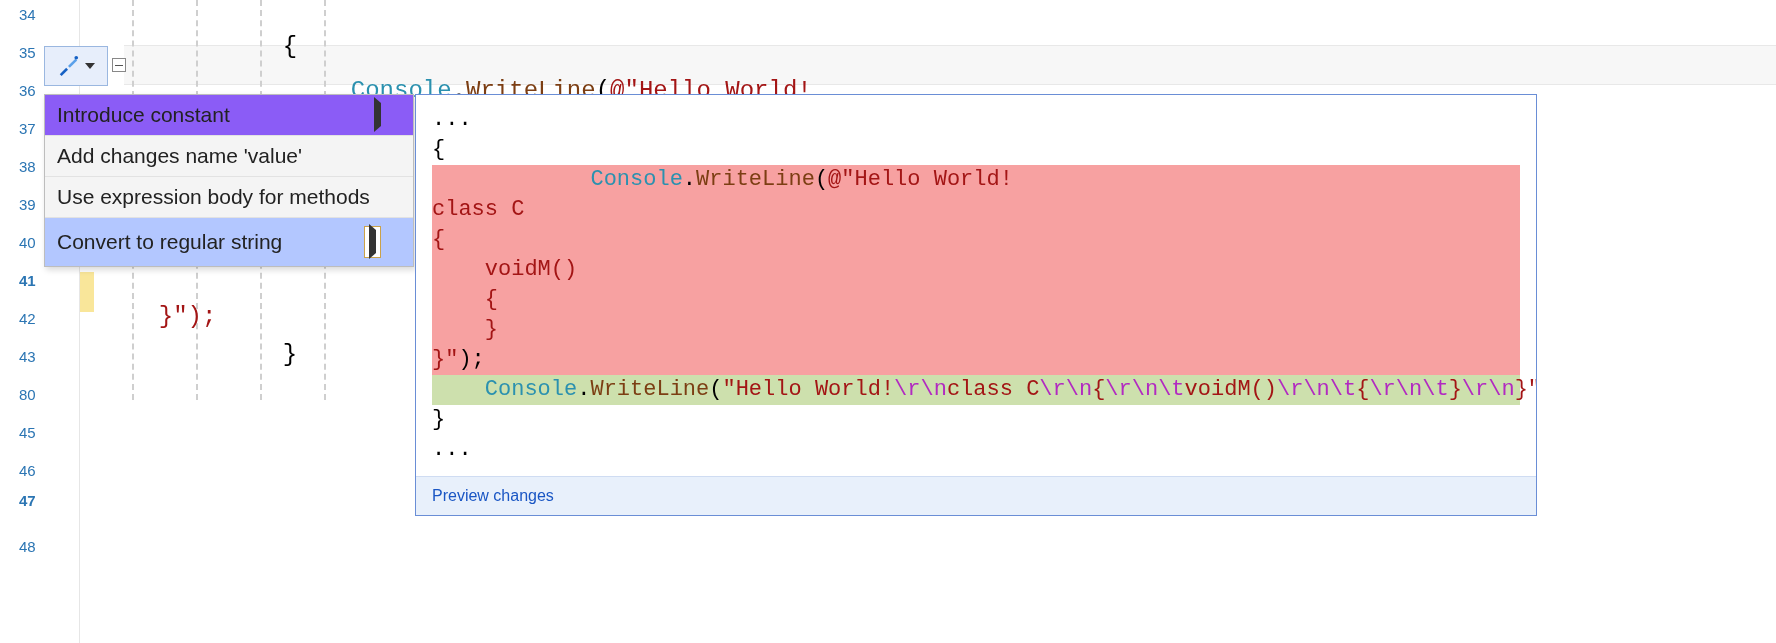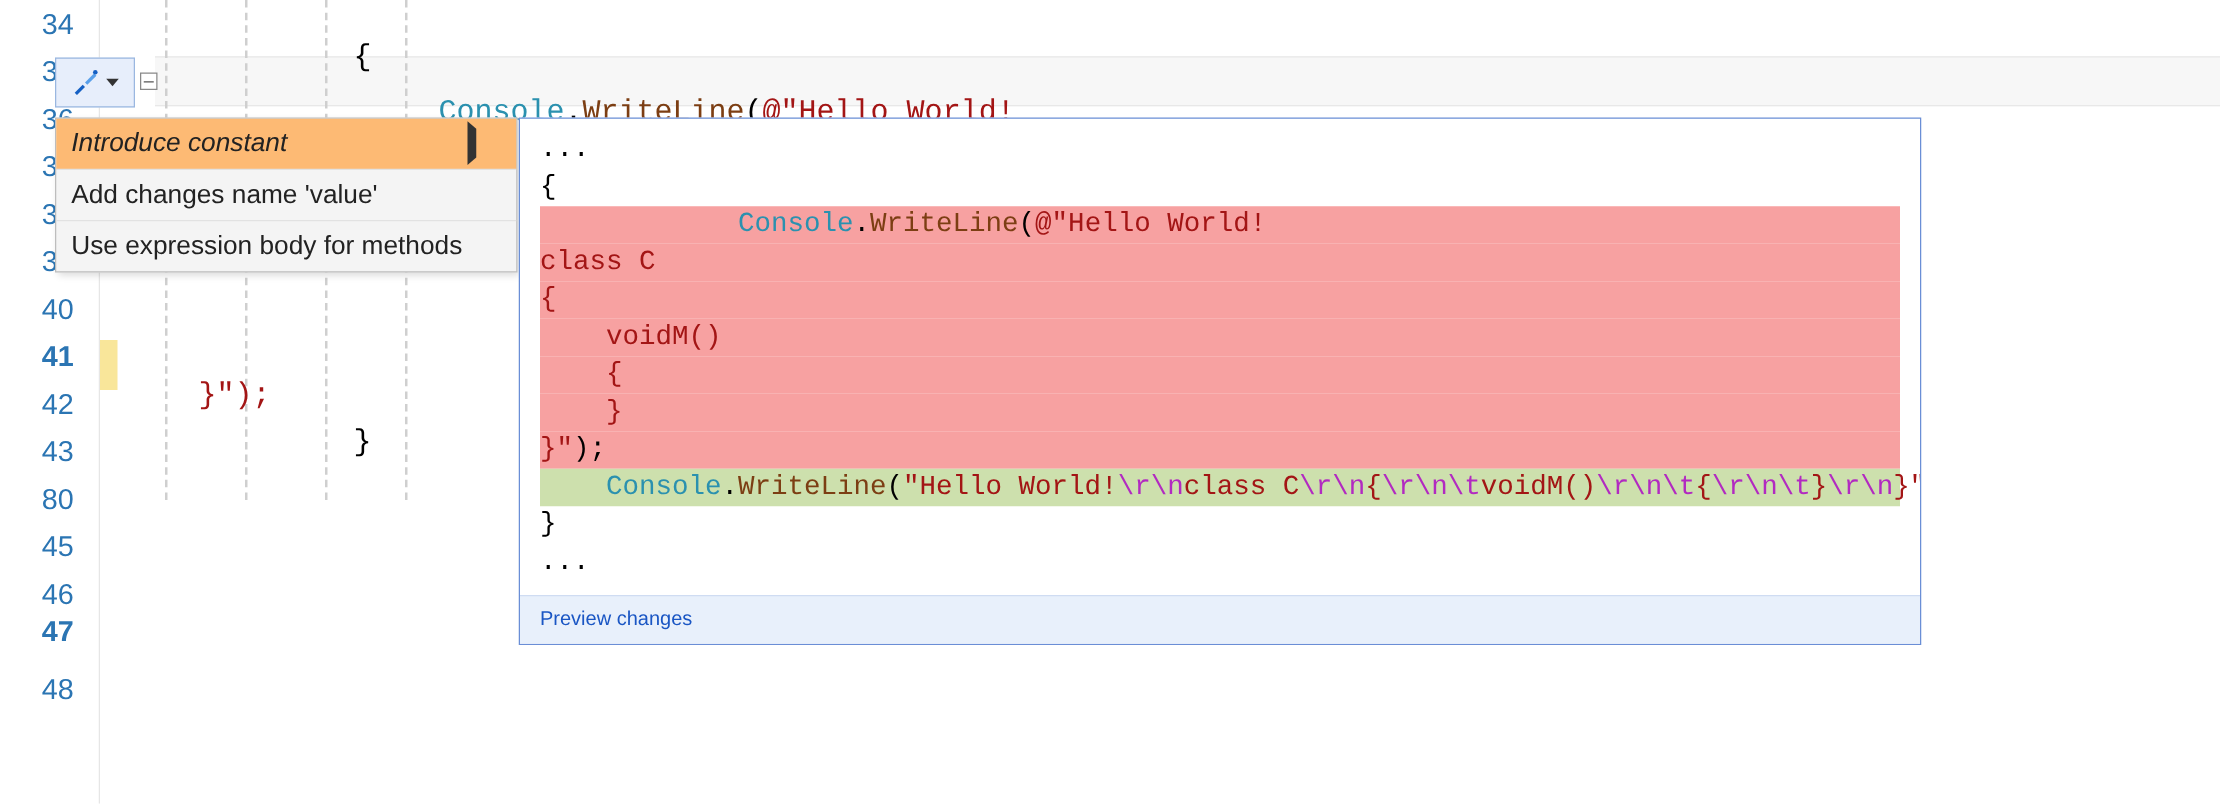--- a/index.html
+++ b/index.html
@@ -19,23 +19,22 @@
     position: absolute;
     left: 0; top: 0;
     width: 80px;
     height: 643px;
     background: #fff;
     border-right: 1px solid #e6e6e6;
   }
   .gutter .ln {
     position: absolute;
     right: 20px;
-    font-size: 23px;
+    font-size: 15px;
     color: #2B75B3;
-    text-align: right;
     width: 40px;
   }
 
   
   .vline {
     position: absolute;
     top: 0;
     height: 400px;
     width: 0;
     border-left: 2px dashed #cfcfcf;
@@ -123,21 +122,21 @@
     padding: 8px 32px 8px 12px;
     font-size: 21px;
     color: #222;
     display: flex;
     align-items: center;
     justify-content: space-between;
     border-bottom: 1px solid #e2e2e2;
     position: relative;
   }
   .qa-menu .item:last-child { border-bottom: none; }
-  .qa-menu .item.hovered-light { background: #fdba74; font-style: italic; }
+  .qa-menu .item.hovered-light { background: #8b5cf6; }
   .qa-menu .item.selected {
     background: #b3c7ff;
   }
   .qa-menu .item.selected .sub-ind {
     border: 1px solid #caa24a;
     background: #fff;
     padding: 3px 4px;
   }
   .qa-menu .chev {
     width: 0; height: 0;
@@ -237,20 +236,24 @@
     <div class="item hovered-light">
       <span>Introduce constant</span>
       <span class="sub-ind"><span class="chev"></span></span>
     </div>
     <div class="item">
       <span>Add changes name 'value'</span>
     </div>
     <div class="item">
       <span>Use expression body for methods</span>
     </div>
+    <div class="item selected">
+      <span>Convert to regular string</span>
+      <span class="sub-ind"><span class="chev"></span></span>
+    </div>
   </div>
 
 <div class="preview" style="left:415px; top:94px; width:1122px; height:422px;">
   <div class="diff" id="diff"><div class="d-line">...</div><div class="d-line">{</div><div class="d-line del"><span class="tok-plain">            </span><span class="tok-type">Console</span><span class="tok-plain">.</span><span class="tok-method">WriteLine</span><span class="tok-plain">(</span><span class="tok-str">@"Hello World!</span></div><div class="d-line del"><span class="tok-str">class C</span></div><div class="d-line del"><span class="tok-str">{</span></div><div class="d-line del"><span class="tok-str">    voidM()</span></div><div class="d-line del"><span class="tok-str">    {</span></div><div class="d-line del"><span class="tok-str">    }</span></div><div class="d-line del"><span class="tok-str">}"</span><span class="tok-plain">);</span></div><div class="d-line add"><span class="tok-plain">    </span><span class="tok-type">Console</span><span class="tok-plain">.</span><span class="tok-method">WriteLine</span><span class="tok-plain">(</span><span class="tok-str">"Hello World!</span><span class="tok-esc">\r\n</span><span class="tok-str">class C</span><span class="tok-esc">\r\n</span><span class="tok-str">{</span><span class="tok-esc">\r\n\t</span><span class="tok-str">voidM()</span><span class="tok-esc">\r\n\t</span><span class="tok-str">{</span><span class="tok-esc">\r\n\t</span><span class="tok-str">}</span><span class="tok-esc">\r\n</span><span class="tok-str">}"</span></div><div class="d-line">}</div><div class="d-line">...</div></div>
   <div class="footer">
     <a href="#">Preview changes</a>
   </div>
 </div>
 
 </body></html>

